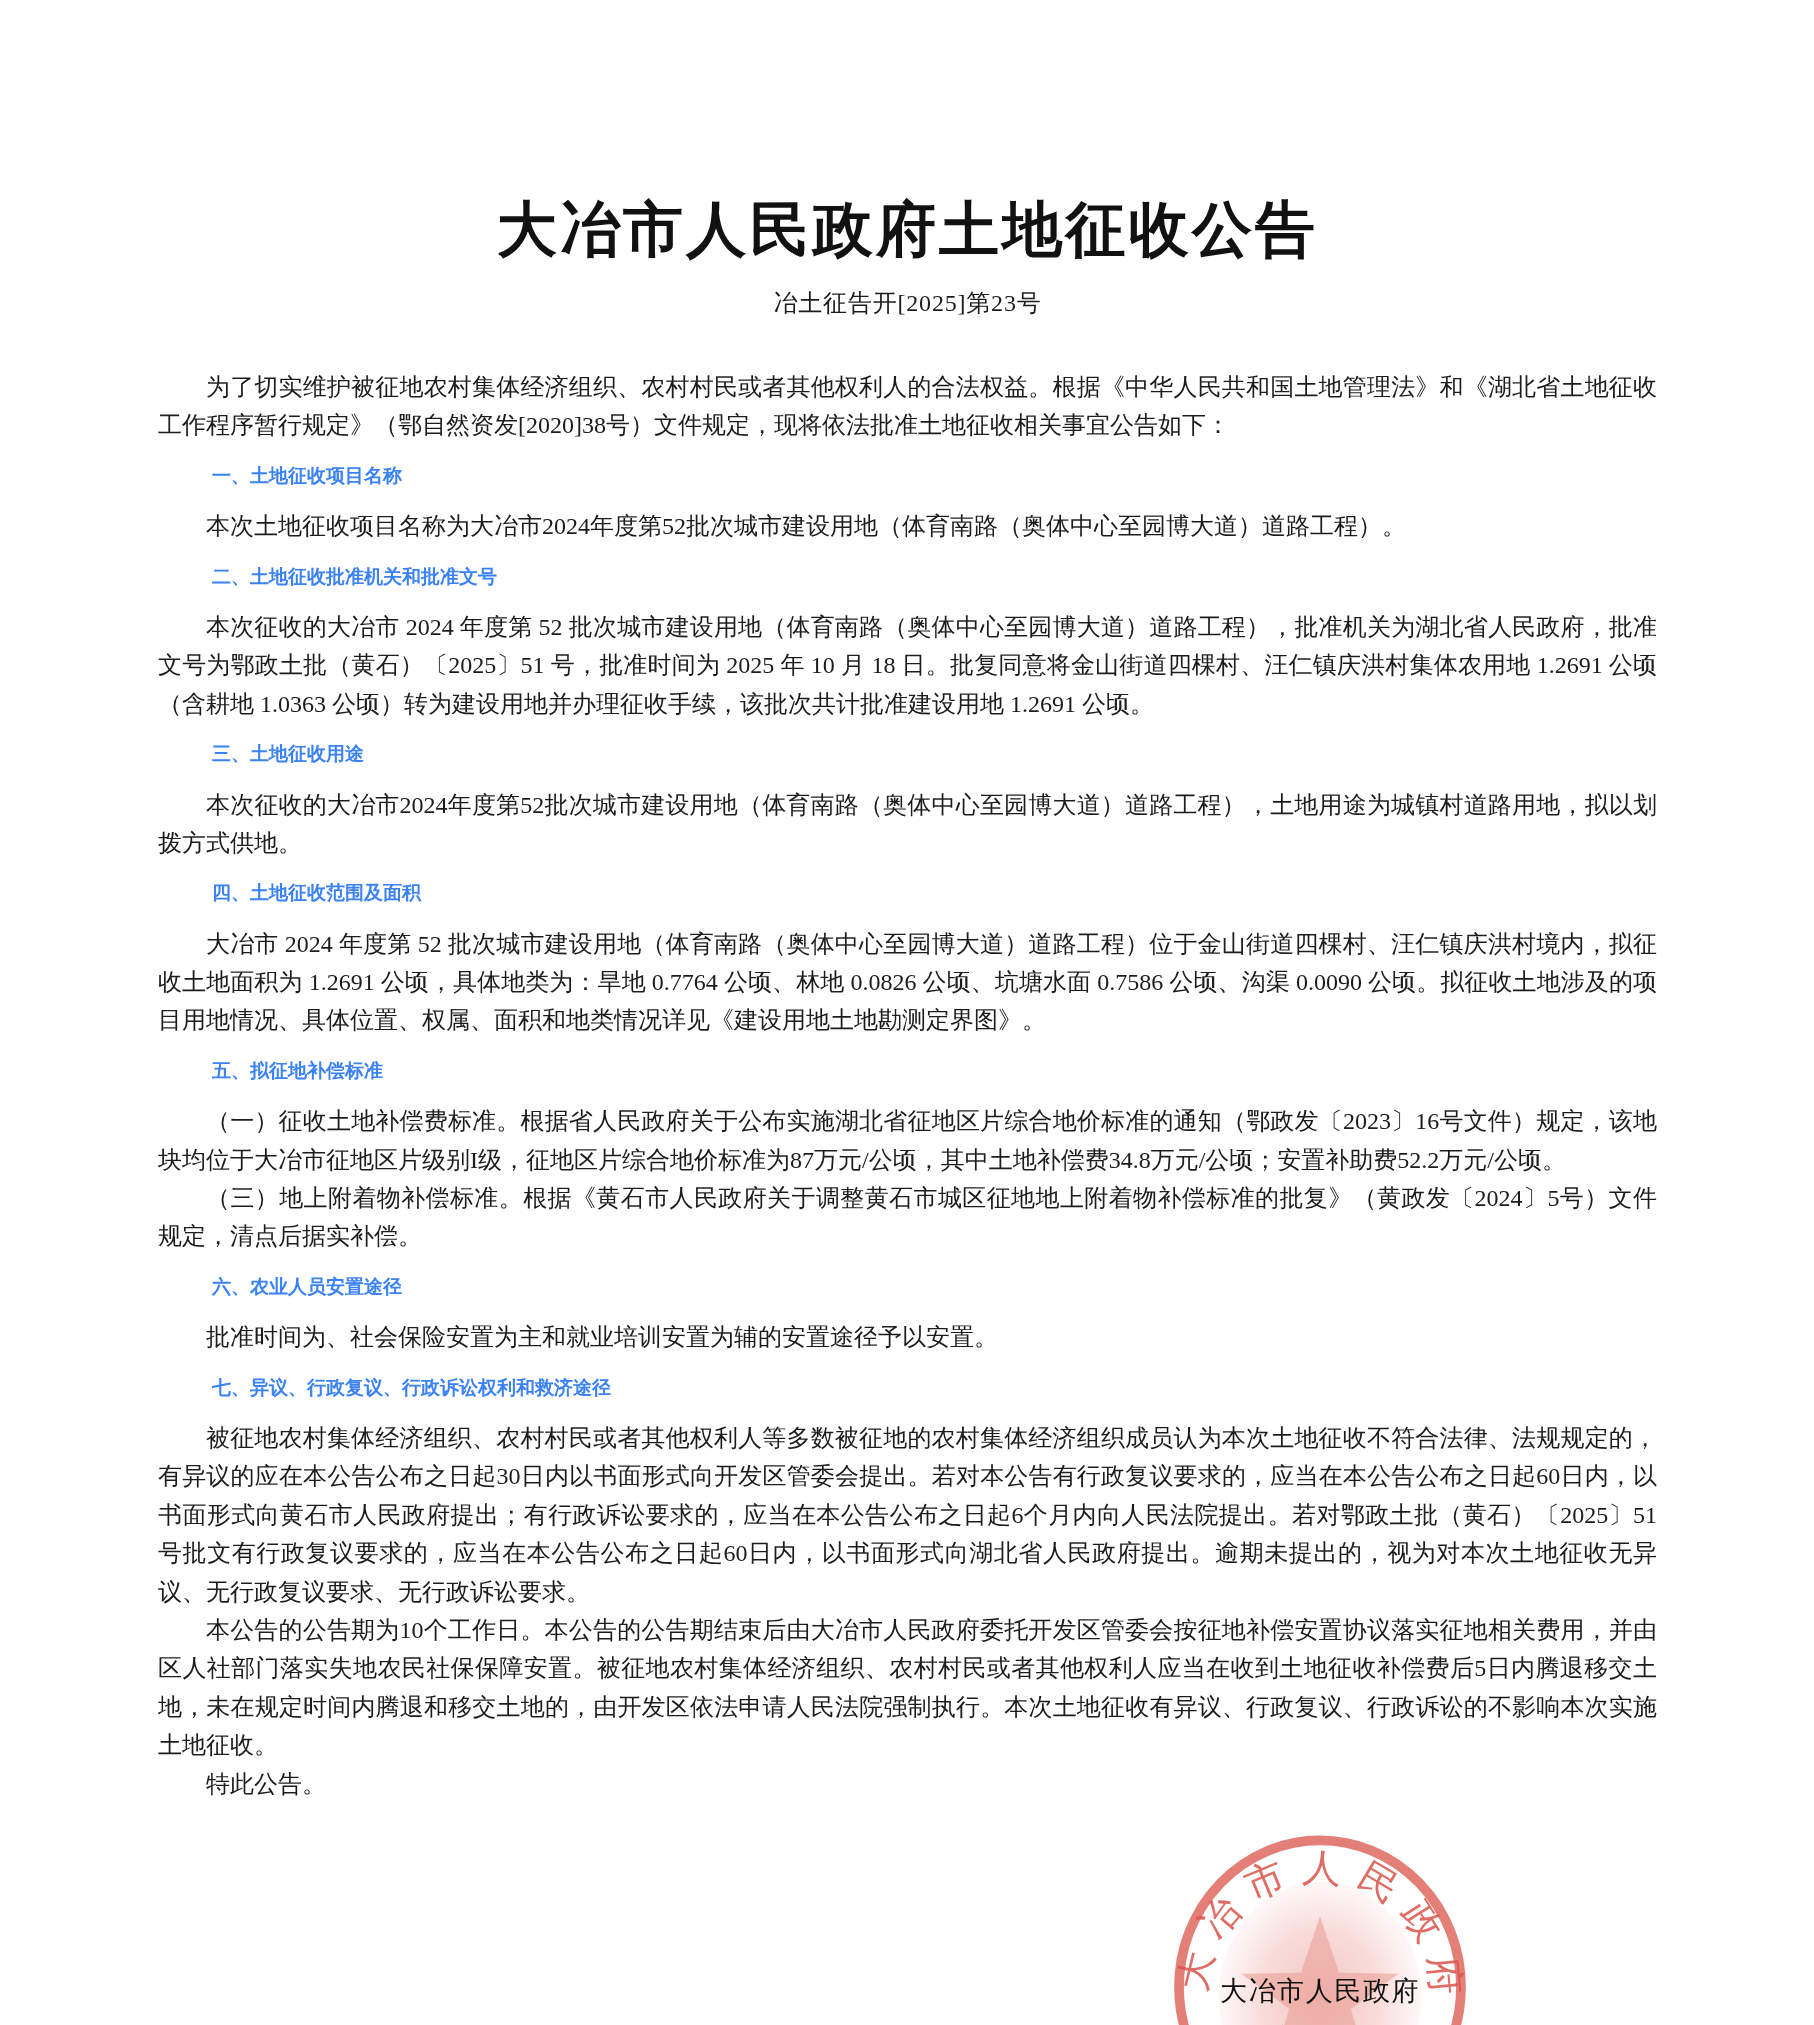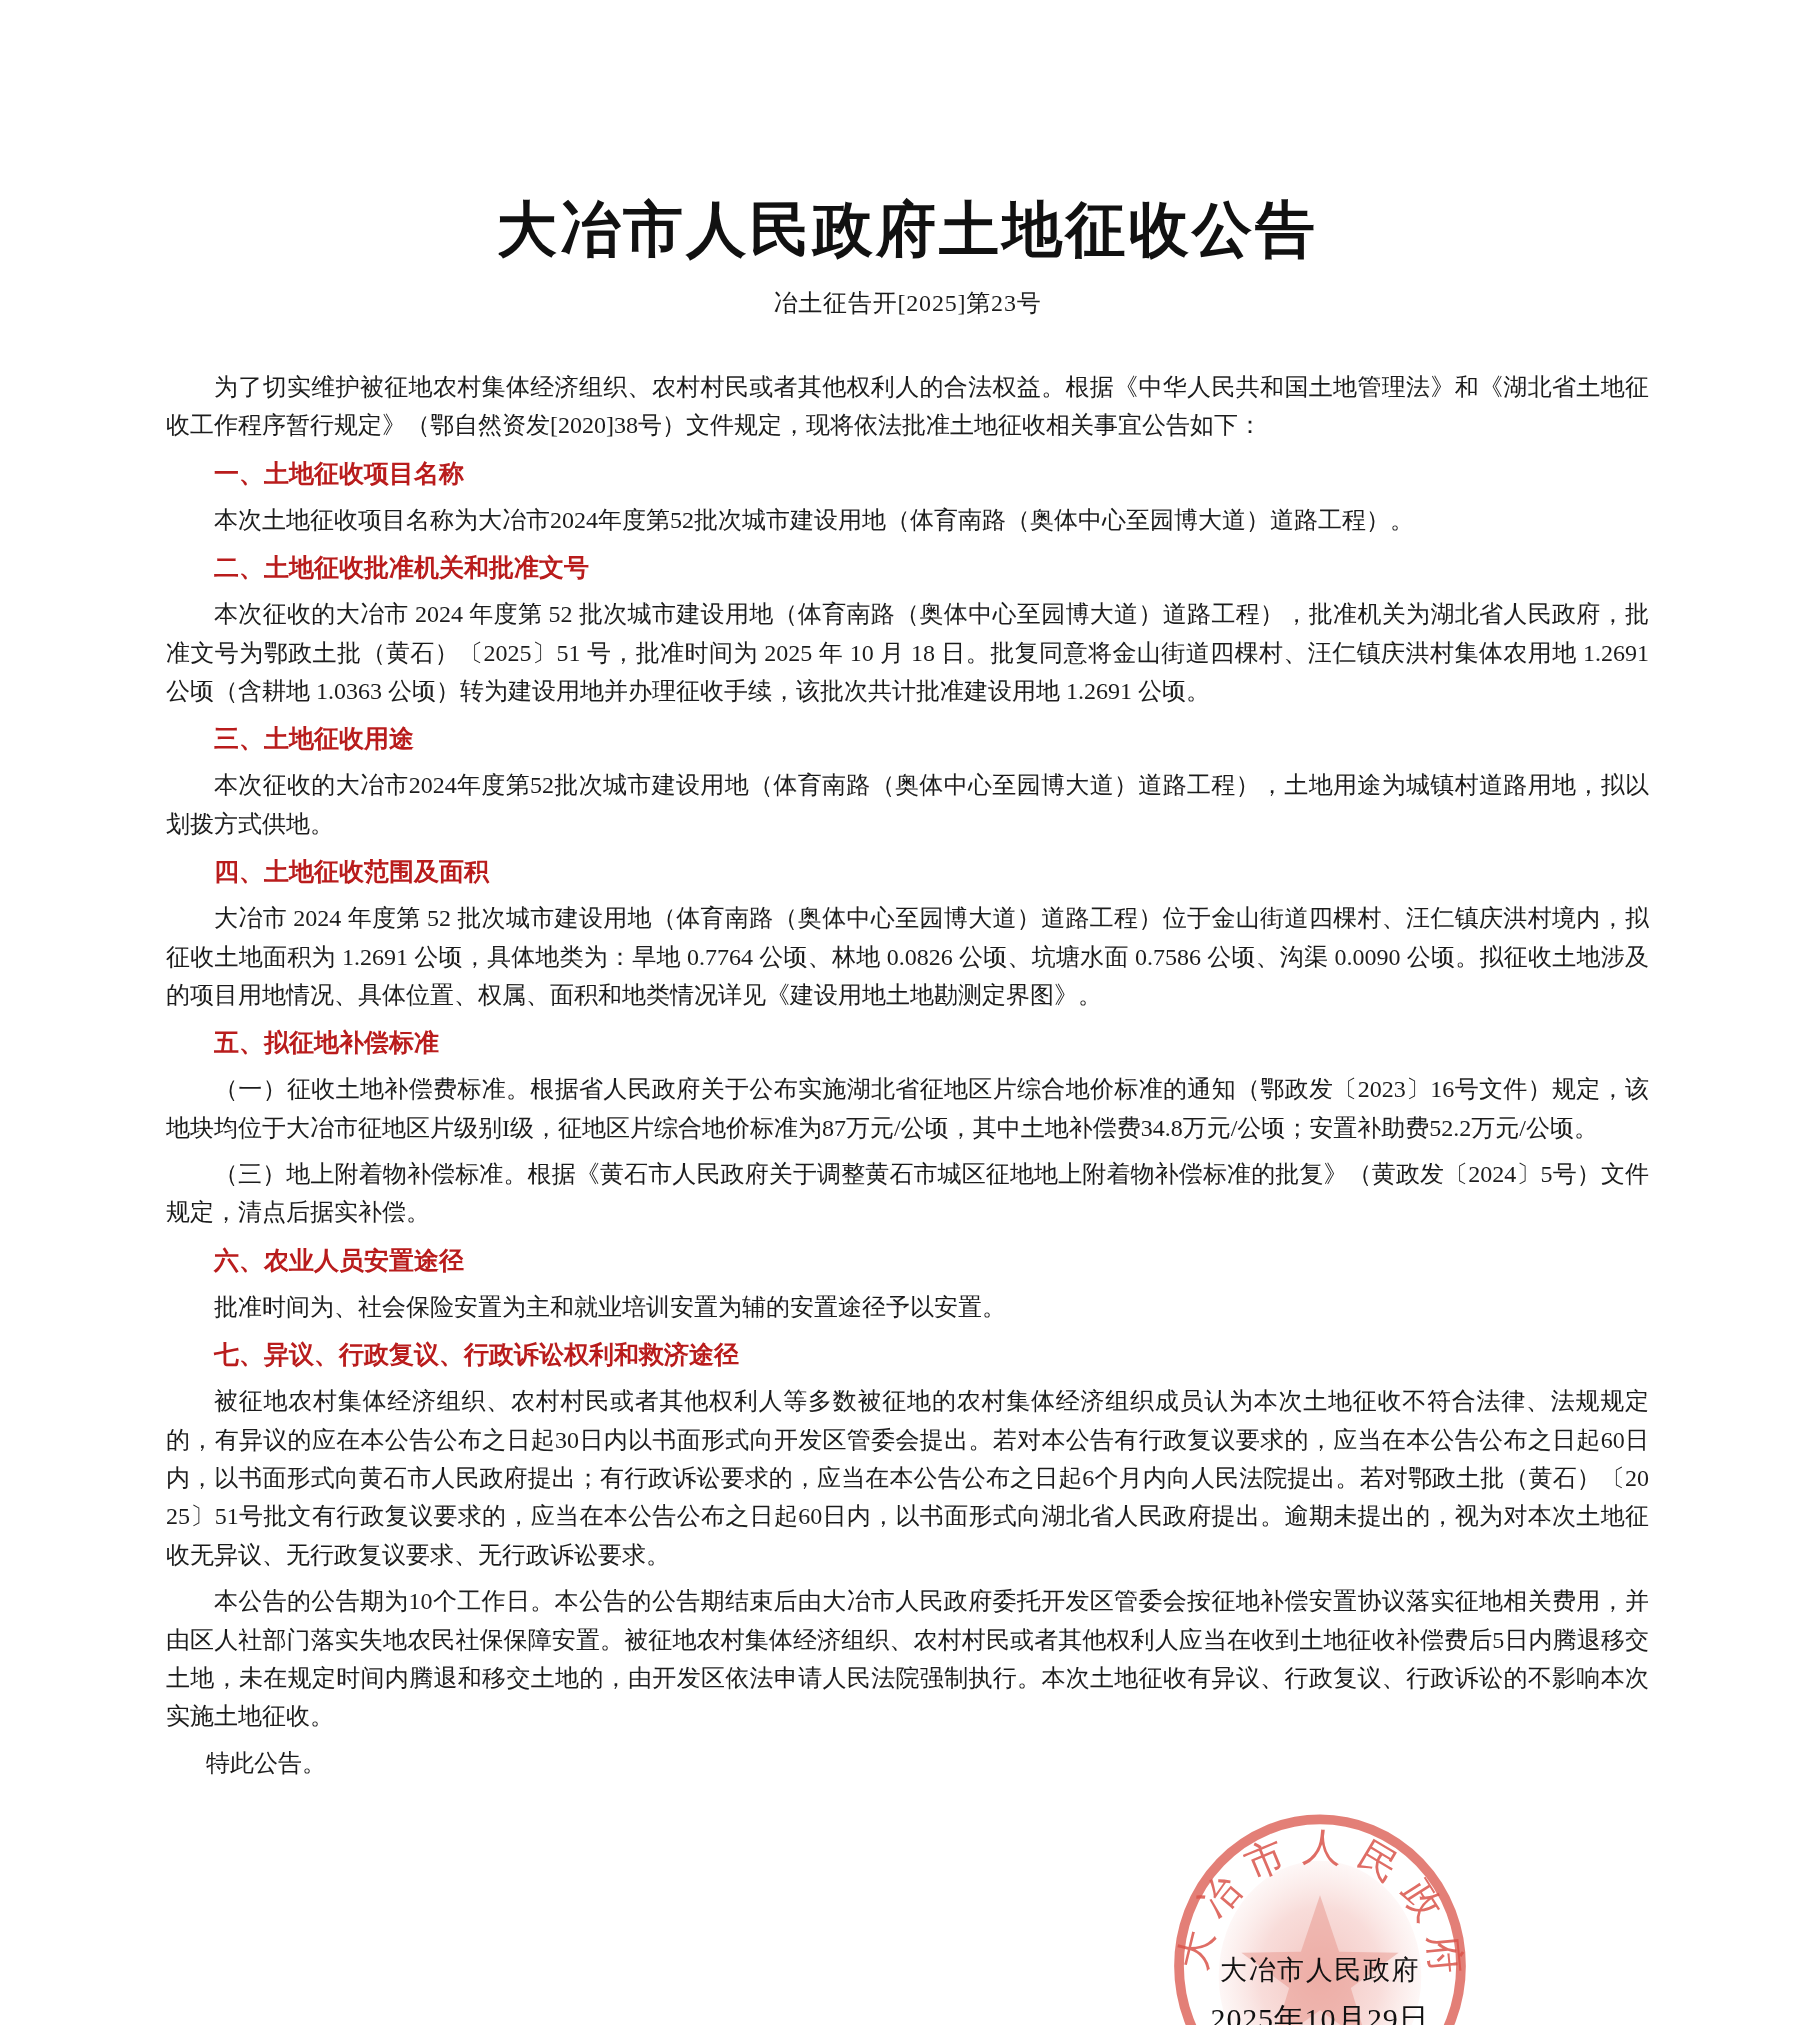--- a/index.html
+++ b/index.html
@@ -38,30 +38,30 @@
     letter-spacing: 0.8px;
   }
   .body-text {
     margin-top: 49px;
     font-size: 24px;
     line-height: 1.6;
     text-align: justify;
     word-break: break-all;
   }
   .para {
-    margin: 8px;
+    margin: 0;
     text-indent: 2em;
   }
   .heading {
-    margin: 6px;
+    margin: 16px;
     text-indent: 2em;
     font-family: "Liberation Sans", "DejaVu Sans", sans-serif;
     font-weight: bold;
-    font-size: 25px;
-    color: #b91c1c;
+    font-size: 19px;
+    color: #3b82f6;
   }
   .closing-note {
     margin: 0;
     text-indent: 2em;
   }
   .signature-area {
     position: relative;
     height: 397px;
     margin-top: 16px;
   }

